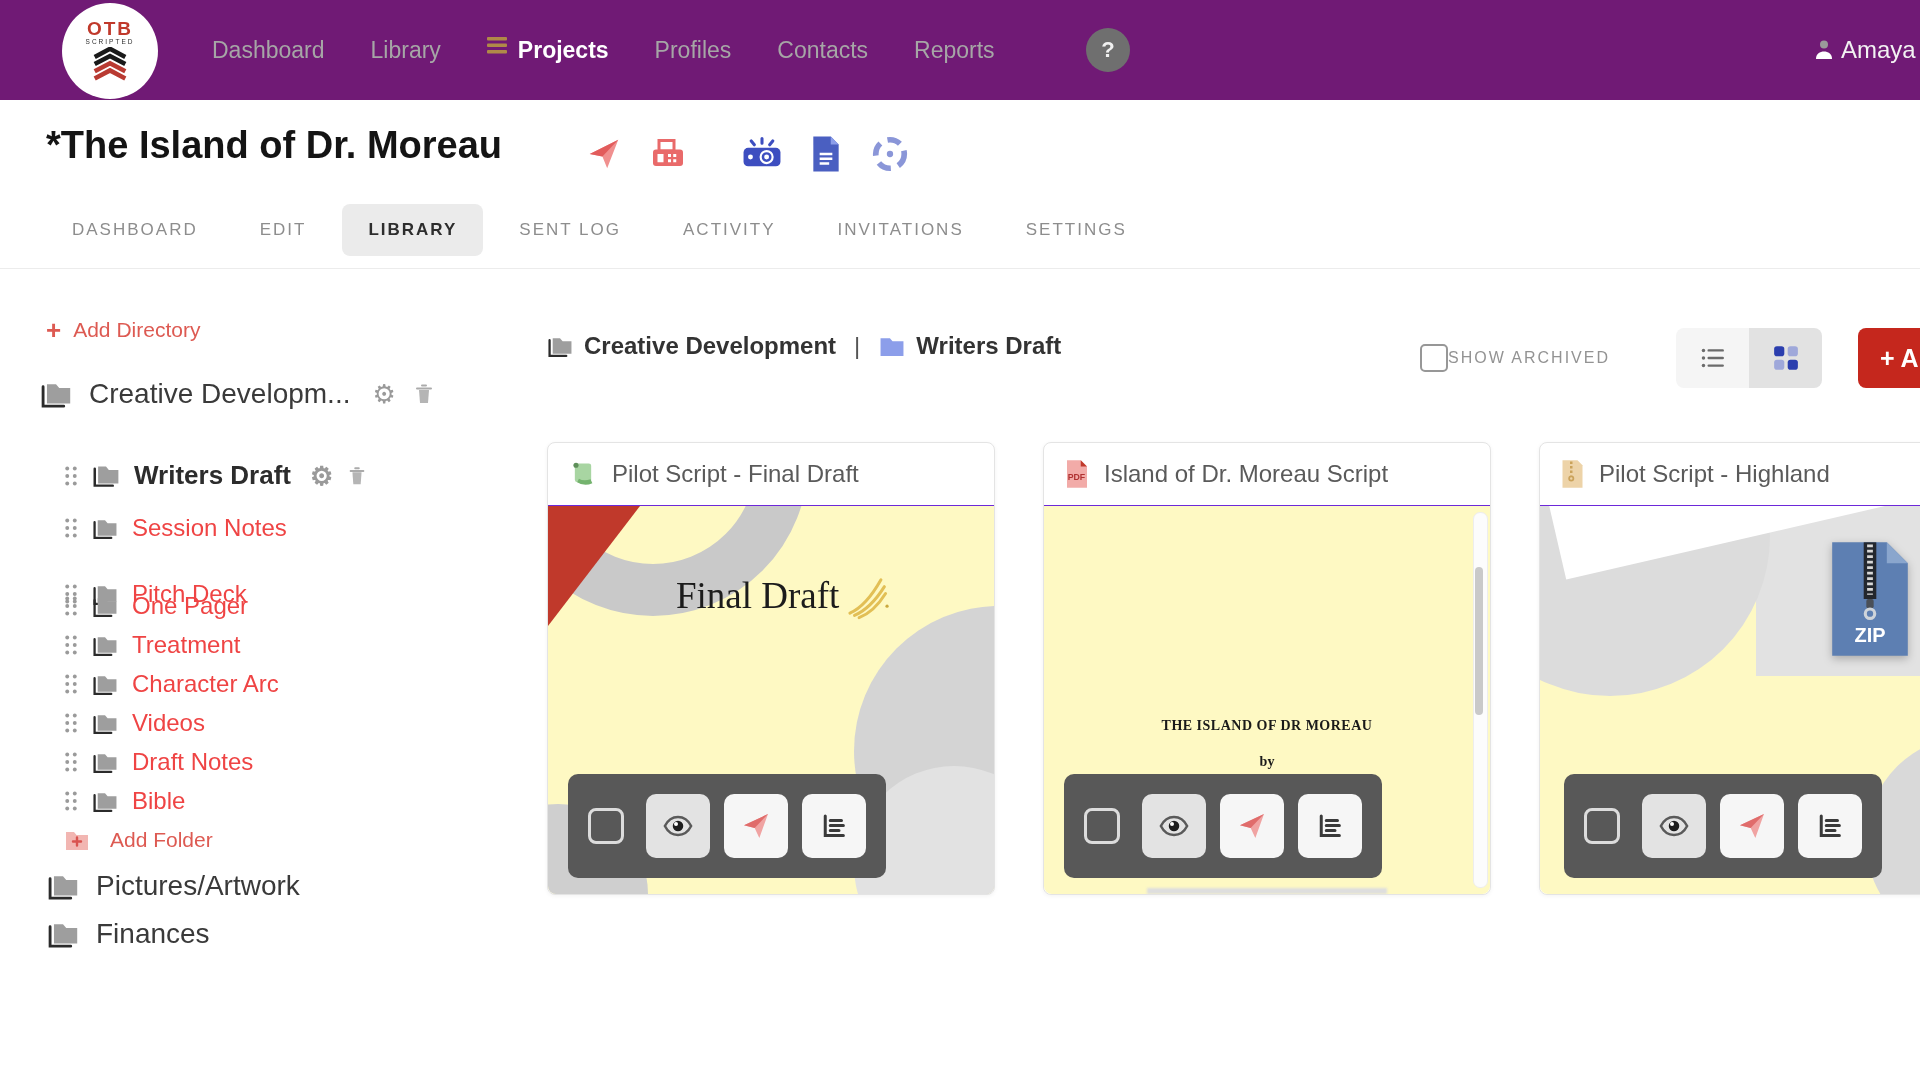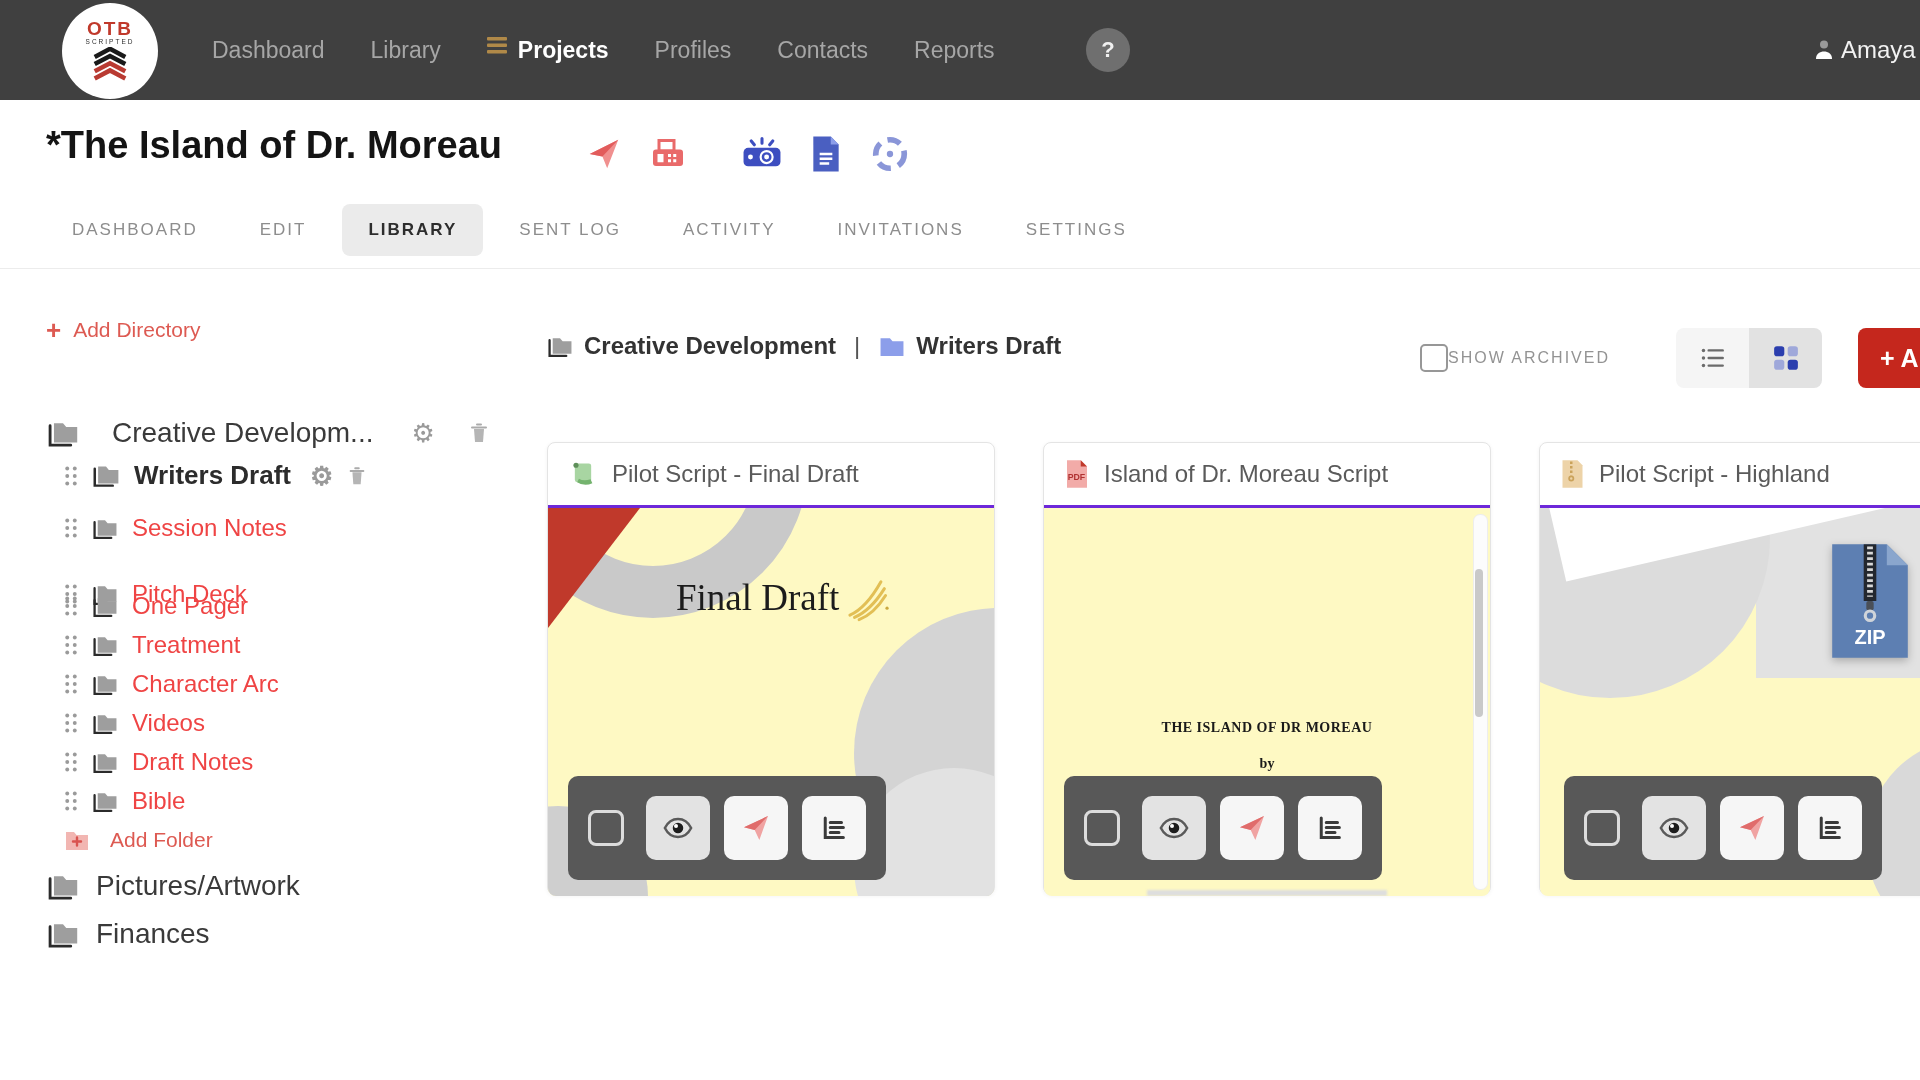--- a/index.html
+++ b/index.html
@@ -1,20 +1,20 @@
 <!DOCTYPE html>
 <html><head>
 <meta charset="utf-8">
 <style>
   html,body{margin:0;padding:0;background:#fff;}
   .app{position:relative;width:1920px;height:1080px;overflow:hidden;background:#fff;
        font-family:"Liberation Sans",sans-serif;}
 
   
-  .topnav{position:absolute;top:0;left:0;width:1920px;height:100px;background:#404040;}
+  .topnav{position:absolute;top:0;left:0;width:1920px;height:100px;background:#701a75;}
   .logo-circle{position:absolute;left:62px;top:3px;width:96px;height:96px;border-radius:50%;
        background:#fff;display:flex;flex-direction:column;align-items:center;justify-content:center;cursor:pointer;}
   .logo-otb{color:#c0392b;font-weight:bold;font-size:19px;letter-spacing:2px;line-height:18px;}
   .logo-sub{color:#2d2d2d;font-size:6.5px;letter-spacing:2px;margin-bottom:2px;}
   .nav-menu{position:absolute;left:212px;top:0;height:100px;display:flex;align-items:center;gap:46px;
        font-size:23px;color:#a6a6a6;}
   .nav-item{cursor:pointer;white-space:nowrap;}
   .nav-item.active{color:#fff;font-weight:bold;display:flex;align-items:flex-start;gap:9px;}
   .help-circle{position:absolute;left:1086px;top:28px;width:44px;height:44px;border-radius:50%;
        background:#6f6f6f;color:#f0f0f0;font-weight:bold;font-size:22px;display:flex;
@@ -32,21 +32,21 @@
   .tabs{position:absolute;left:46px;top:204px;display:flex;gap:10px;}
   .tab{padding:16px 26px;font-size:17px;letter-spacing:2px;color:#8d8d8d;border-radius:8px;
        cursor:pointer;white-space:nowrap;}
   .tab.active{background:#ebebeb;color:#2d2d2d;font-weight:bold;}
   .tabs-divider{position:absolute;left:0;top:268px;width:1920px;height:1px;background:#ececec;}
 
   
   .srow{position:absolute;display:flex;align-items:center;cursor:pointer;}
   .add-directory{left:46px;top:318px;gap:12px;color:#dd5a52;font-size:21px;}
   .plus-glyph{font-size:26px;font-weight:bold;line-height:20px;}
-  .dir-row{left:46px;top:378px;gap:32px;font-size:28px;color:#3a3a3a;margin-top:39px;}
+  .dir-row{left:39px;top:378px;gap:16px;font-size:28px;color:#3a3a3a;}
   .writers-row{left:64px;top:460px;gap:13px;font-size:26px;font-weight:bold;color:#2c2c2c;}
   .folder-row{left:64px;gap:13px;font-size:24px;color:#ef4444;}
   .gear-glyph{color:#9a9a9a;font-size:26px;line-height:26px;margin-left:6px;cursor:pointer;}
   .add-folder{left:64px;top:828px;gap:20px;color:#dd5a52;font-size:21px;}
   .top-dir{left:46px;gap:16px;font-size:28px;color:#3a3a3a;}
 
   
   .breadcrumb{position:absolute;left:546px;top:332px;display:flex;align-items:center;gap:12px;
        font-size:24px;font-weight:bold;color:#333;}
   .crumb{display:flex;align-items:center;gap:10px;cursor:pointer;}
@@ -60,21 +60,21 @@
   .seg-btn.active{background:#e2e2e2;}
   .add-red{position:absolute;left:1858px;top:328px;width:130px;height:60px;background:#c5271d;
        border-radius:8px;color:#fff;font-size:25px;font-weight:bold;display:flex;align-items:center;
        padding-left:22px;cursor:pointer;box-sizing:border-box;}
 
   
   .card{position:absolute;top:442px;width:448px;height:453px;background:#fff;border:1px solid #e4e4e4;
        border-radius:8px;box-shadow:0 1px 4px rgba(0,0,0,.05);box-sizing:border-box;}
   .card1{left:547px;} .card2{left:1043px;} .card3{left:1539px;}
   .card-header{height:62px;display:flex;align-items:center;gap:14px;padding:0 20px;
-       font-size:24px;color:#5a5a5a;border-bottom:3px solid #6d28d9;}
+       font-size:24px;color:#5a5a5a;border-bottom:1px solid #6d28d9;}
   .card-title{white-space:nowrap;overflow:hidden;}
   .card-preview{position:relative;height:388px;overflow:hidden;border-radius:0 0 8px 8px;background:#fef9c3;}
 
   
   .fd-ring{position:absolute;left:-50px;top:-200px;width:310px;height:310px;border-radius:50%;
        border:52px solid #c9c9c9;box-sizing:border-box;}
   .fd-red{position:absolute;left:0;top:0;width:0;height:0;
        border-top:120px solid #c0392b;border-right:92px solid transparent;}
   .fd-c1{position:absolute;right:-150px;top:100px;width:290px;height:290px;border-radius:50%;background:#d4d4d4;}
   .fd-c2{position:absolute;right:-60px;top:260px;width:200px;height:200px;border-radius:50%;background:#e2e2e2;}

